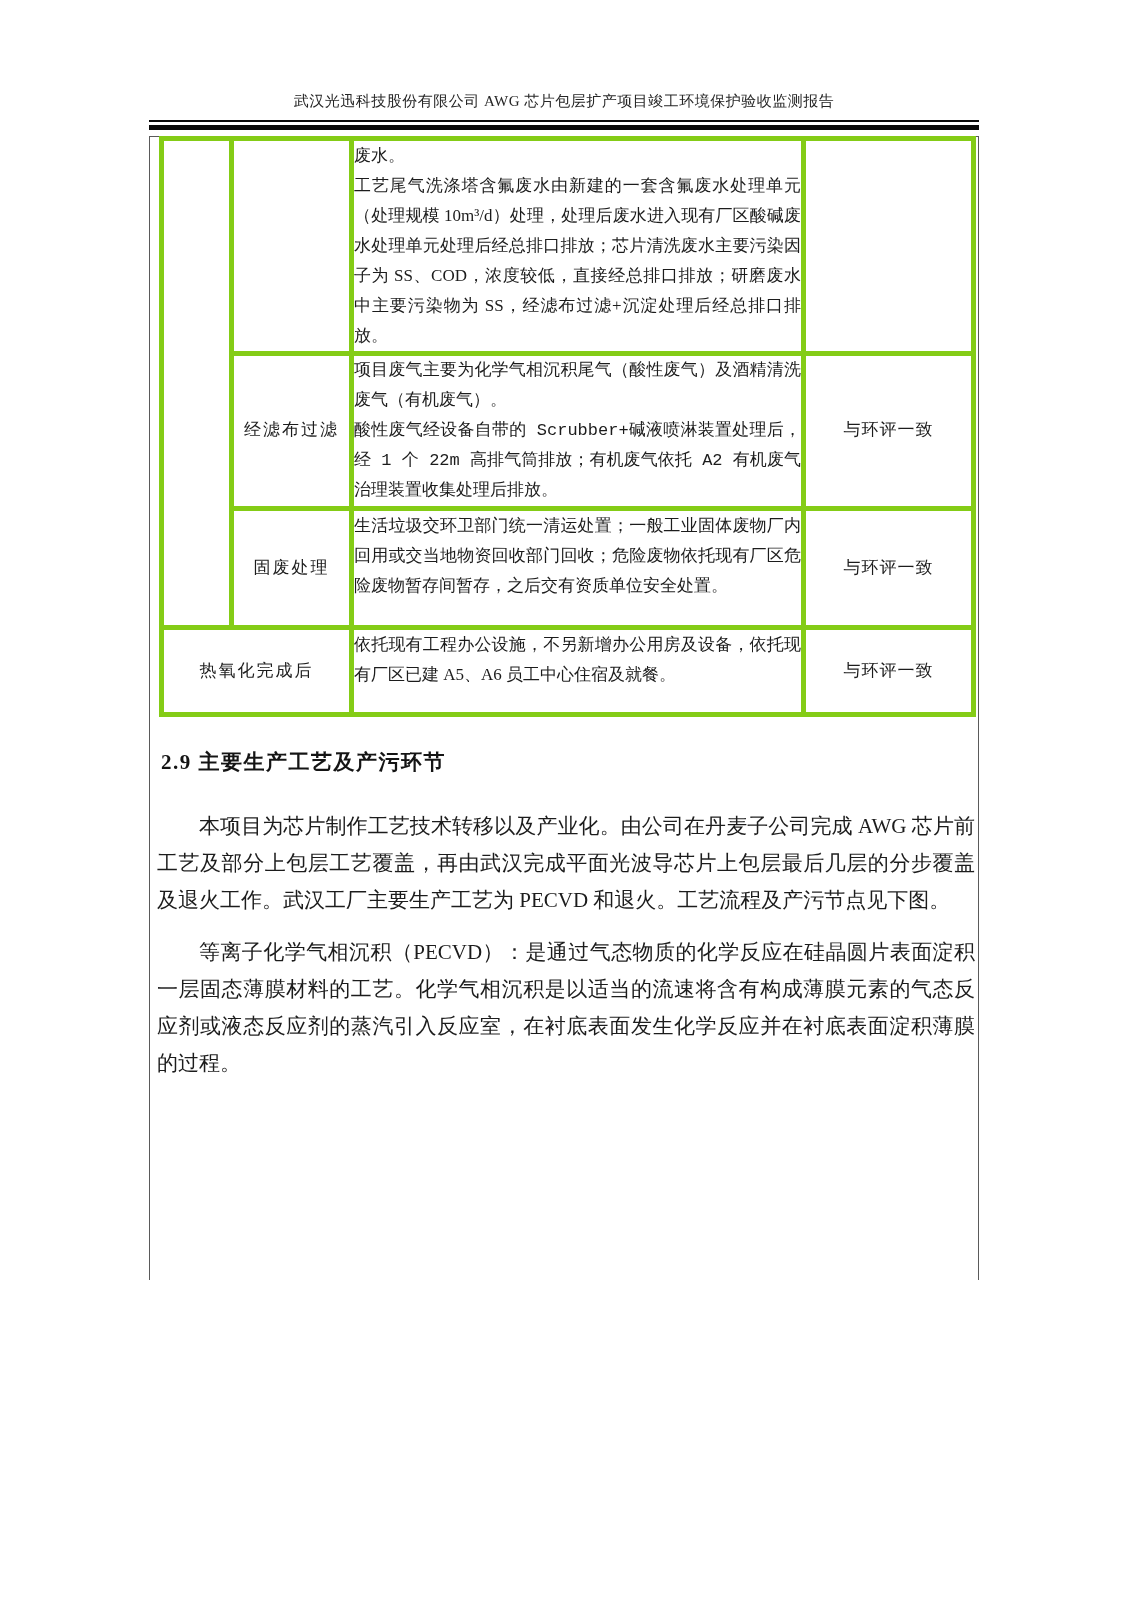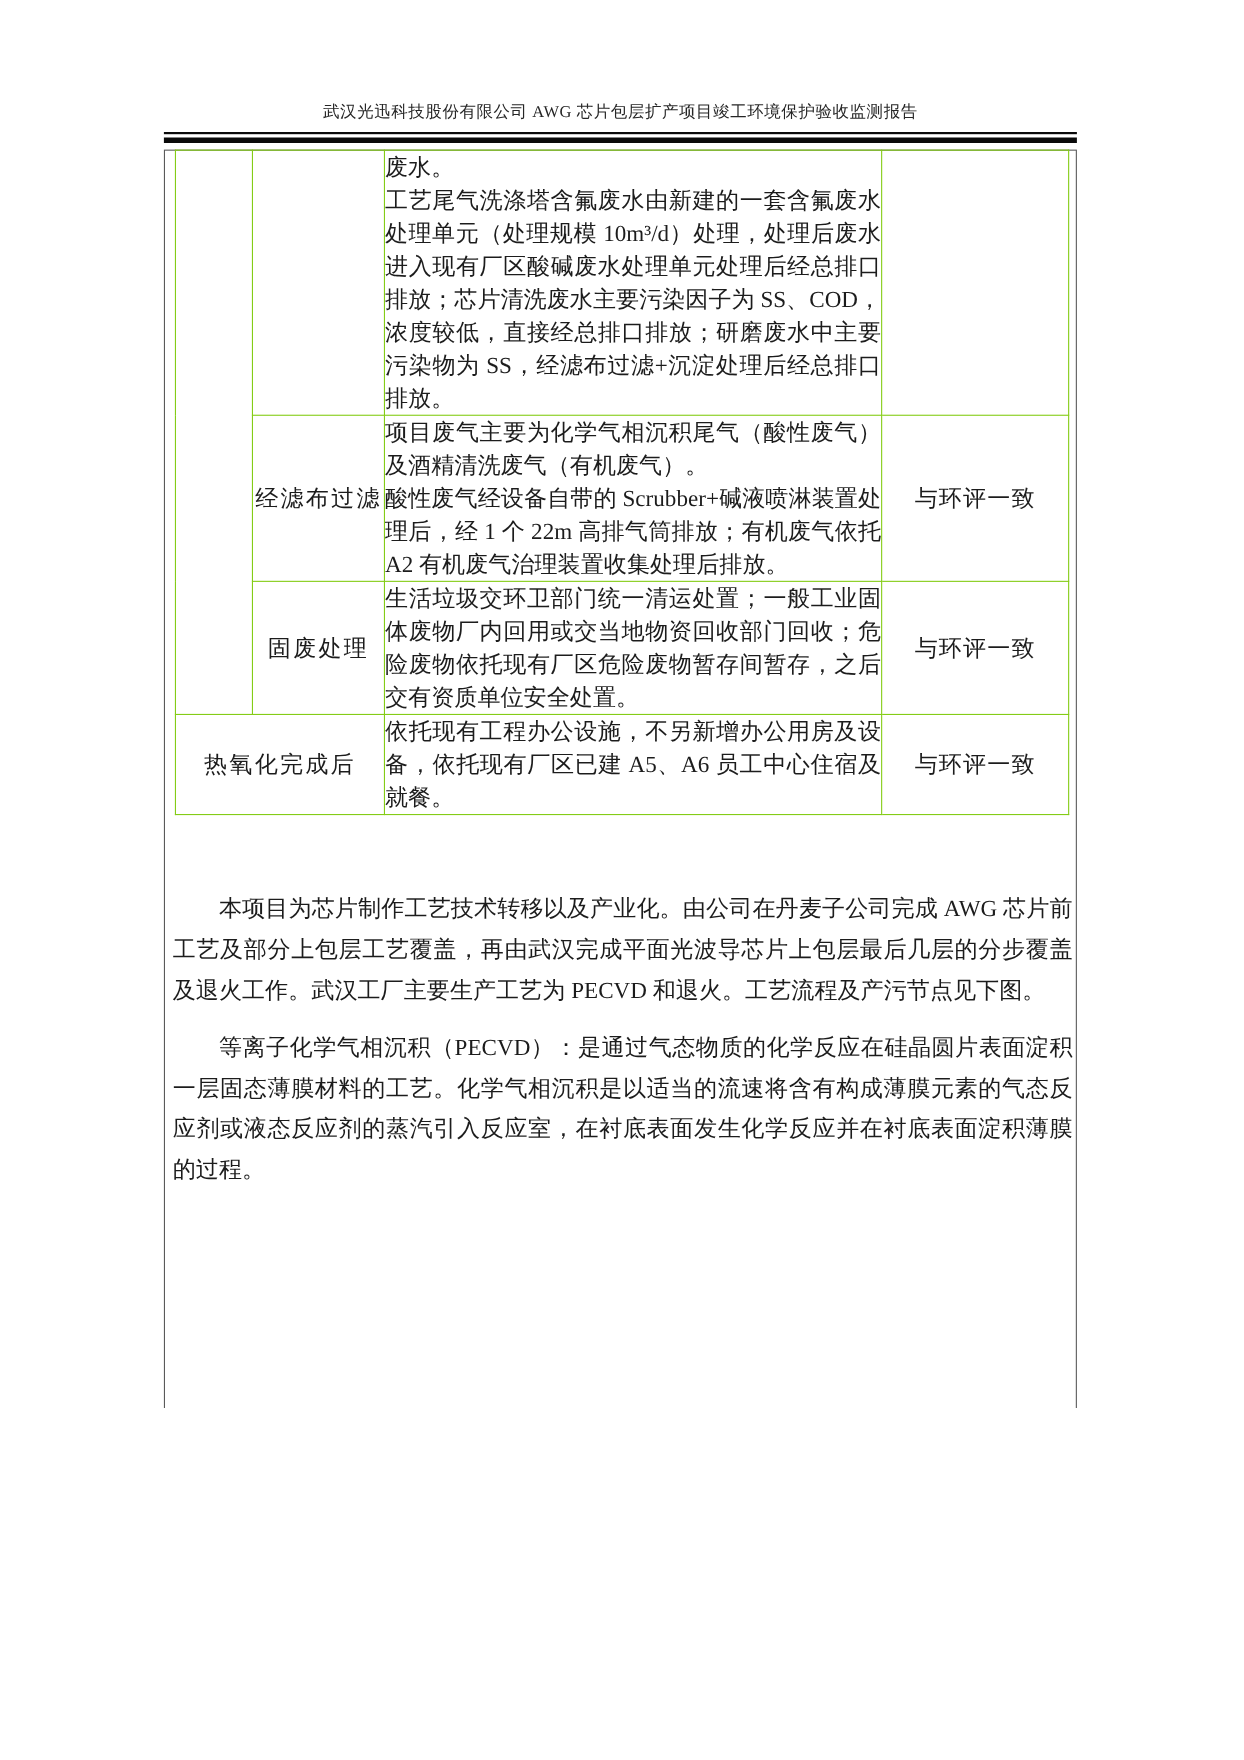--- a/index.html
+++ b/index.html
@@ -38,22 +38,22 @@
     border: 1px solid #5a5a5a;
   }
   table.summary-table {
     position: absolute;
     left: 159px; top: 136px;
     width: 812px;
     border-collapse: collapse;
     table-layout: fixed;
   }
   table.summary-table td {
-    border: 1px solid #84cc16;
-    font-size: 21px;
+    border: 5px solid #84cc16;
+    font-size: 17px;
     line-height: 30px;
     color: #1c1c1c;
     padding: 0;
   }
   td.cell-content {
     text-align: justify;
     vertical-align: top;
     padding: 0 5px 0 7px;
     white-space: pre-line;
     overflow: hidden;
@@ -62,21 +62,21 @@
     text-align: center;
     vertical-align: middle;
     letter-spacing: 2px;
   }
   td.cell-conclusion {
     text-align: center;
     vertical-align: middle;
     letter-spacing: 1px;
   }
   tr.r1 > td { height: 206px; }
-  tr.r2 > td { height: 148px; }
+  tr.r2 > td { height: 148px; font-family: Liberation Mono, monospace; }
   tr.r3 > td { height: 119px; }
   tr.r4 > td { height: 87px; }
   .section-heading {
     position: absolute;
     left: 161px; top: 748px;
     margin: 0;
     font-size: 21px;
     font-weight: bold;
     letter-spacing: 1.5px;
     color: #141414;
@@ -145,20 +145,21 @@
         <td class="cell-conclusion">与环评一致</td>
       </tr>
       <tr class="r4">
         <td class="cell-label" colspan="2">热氧化完成后</td>
         <td class="cell-content">依托现有工程办公设施，不另新增办公用房及设备，依托现有厂区已建 A5、A6 员工中心住宿及就餐。</td>
         <td class="cell-conclusion">与环评一致</td>
       </tr>
     </tbody>
   </table>
 
+  <h2 class="section-heading">2.9 主要生产工艺及产污环节</h2>
 
   <div class="body-text">
     <p>本项目为芯片制作工艺技术转移以及产业化。由公司在丹麦子公司完成 AWG 芯片前工艺及部分上包层工艺覆盖，再由武汉完成平面光波导芯片上包层最后几层的分步覆盖及退火工作。武汉工厂主要生产工艺为 PECVD 和退火。工艺流程及产污节点见下图。</p>
     <p>等离子化学气相沉积（PECVD）：是通过气态物质的化学反应在硅晶圆片表面淀积一层固态薄膜材料的工艺。化学气相沉积是以适当的流速将含有构成薄膜元素的气态反应剂或液态反应剂的蒸汽引入反应室，在衬底表面发生化学反应并在衬底表面淀积薄膜的过程。</p>
   </div>
 
   <div class="footer-rule"></div>
 
 </div>
 

